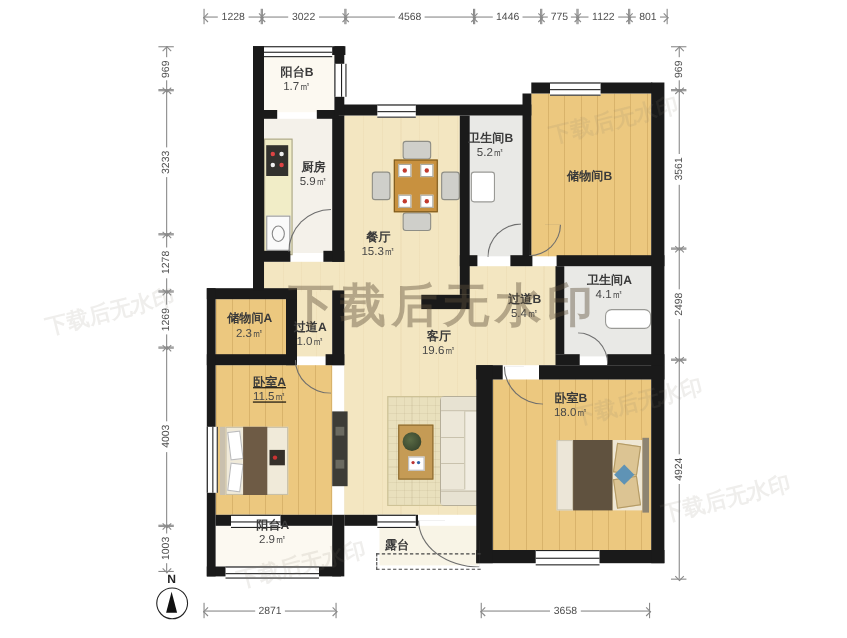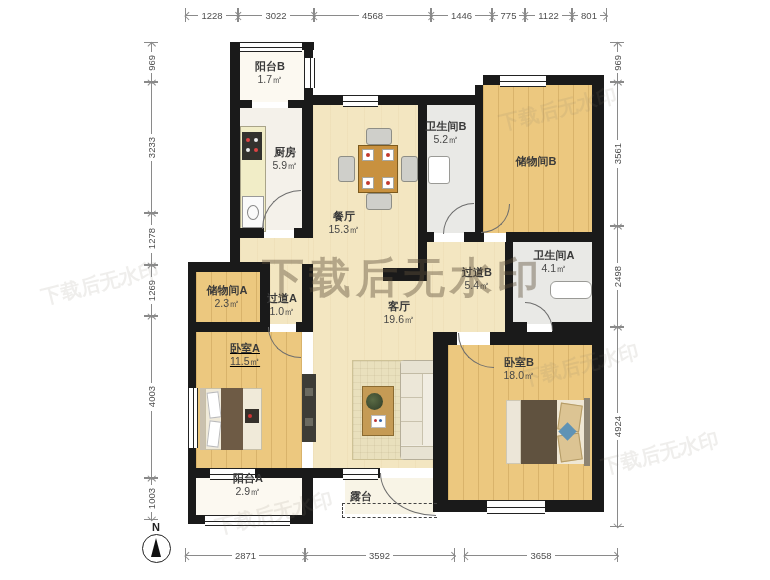--- a/index.html
+++ b/index.html
@@ -284,26 +284,21 @@
     <div class="dim-h" style="left: 571px; top: 8px; width: 34px;">
       <i class="ln l"></i>
       <span class="lab">801</span>
       <i class="ln r"></i>
     </div>
     <div class="dim-h" style="left: 185px; top: 548px; width: 119px;">
       <i class="ln l"></i>
       <span class="lab">2871</span>
       <i class="ln r"></i>
     </div>
-    <div class="dim-h" style="left: 304px; top: 548px; width: 149px;">
-      <i class="ln l"></i>
-      <span class="lab">3592</span>
-      <i class="ln r"></i>
-    </div>
-    <div class="dim-h" style="left: 464px; top: 548px; width: 152px;">
+    <div class="dim-h" style="left: 437px; top: 548px; width: 152px;">
       <i class="ln l"></i>
       <span class="lab">3658</span>
       <i class="ln r"></i>
     </div>
     <div class="dim-v" style="left: 144px; top: 42px; height: 39px;">
       <i class="ln t"></i>
       <span class="lab">969</span>
       <i class="ln b"></i>
     </div>
     <div class="dim-v" style="left: 144px; top: 81px; height: 131px;">

